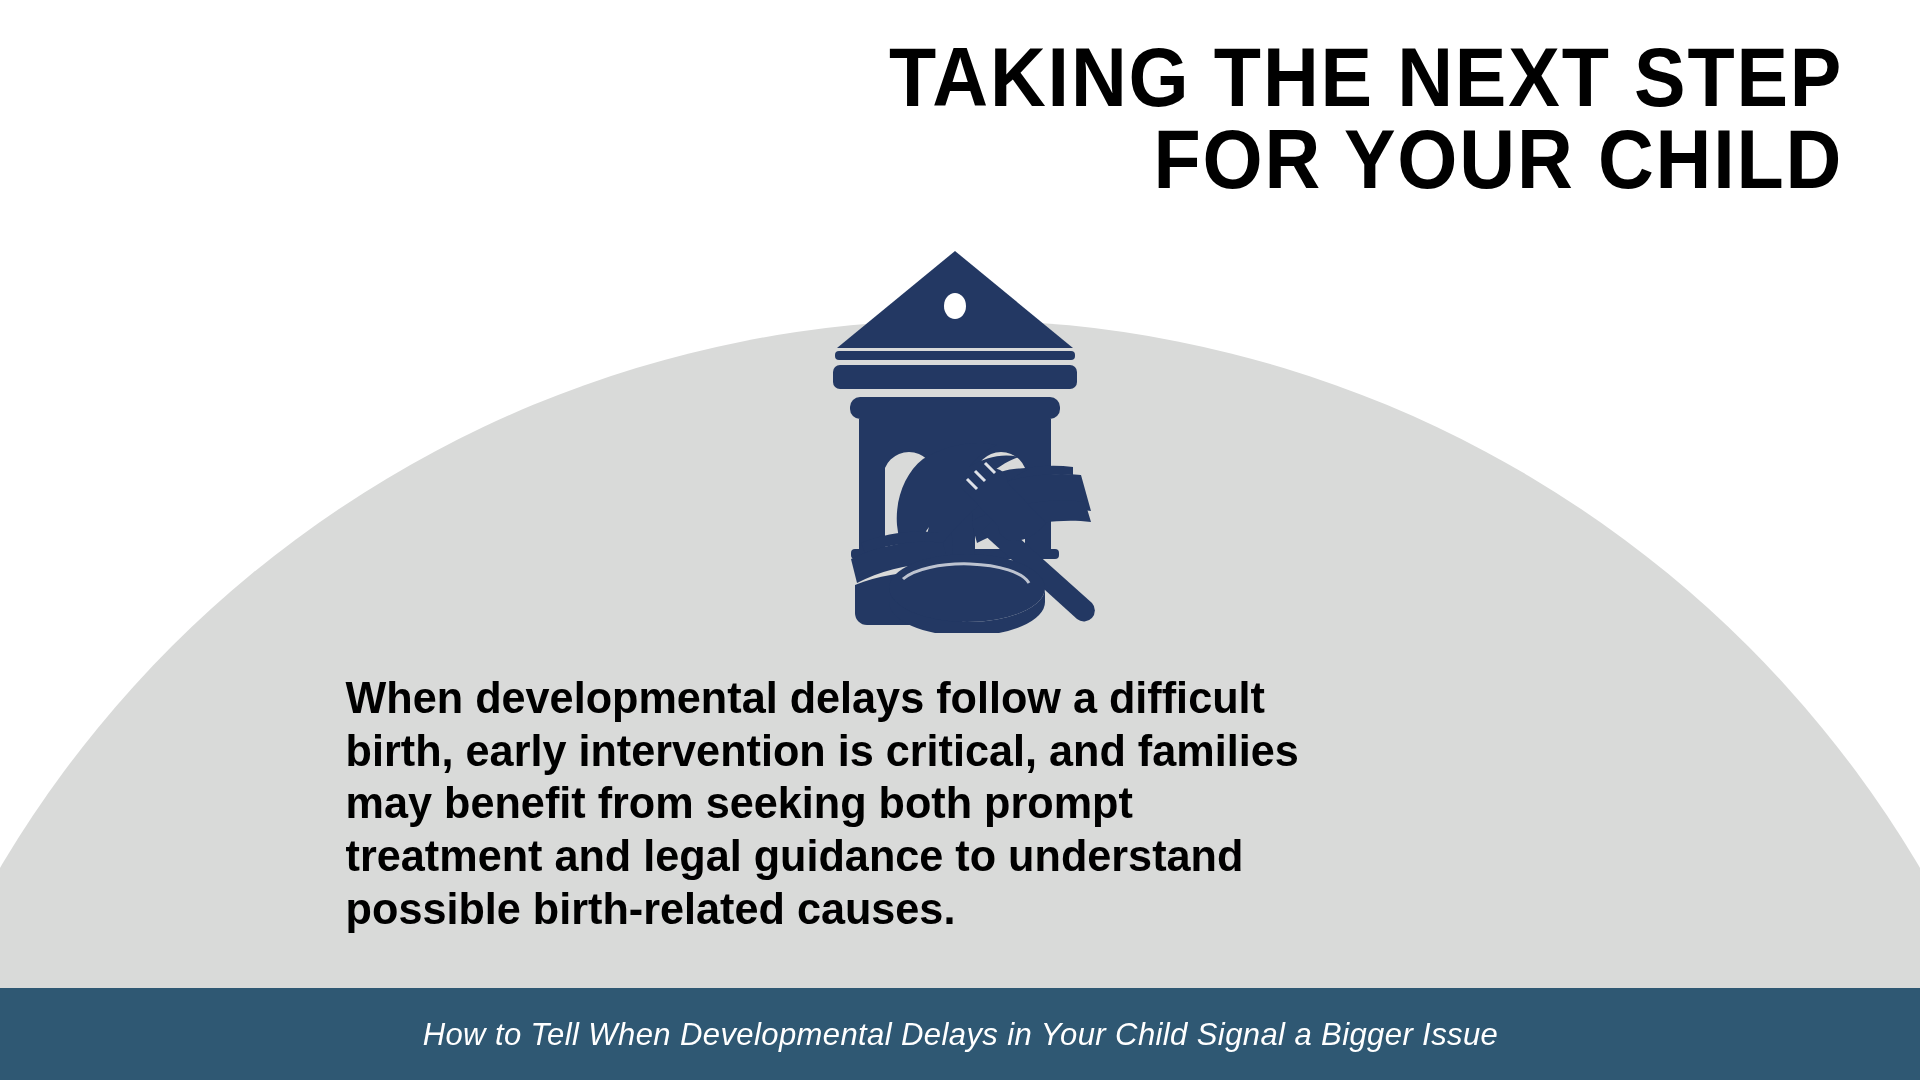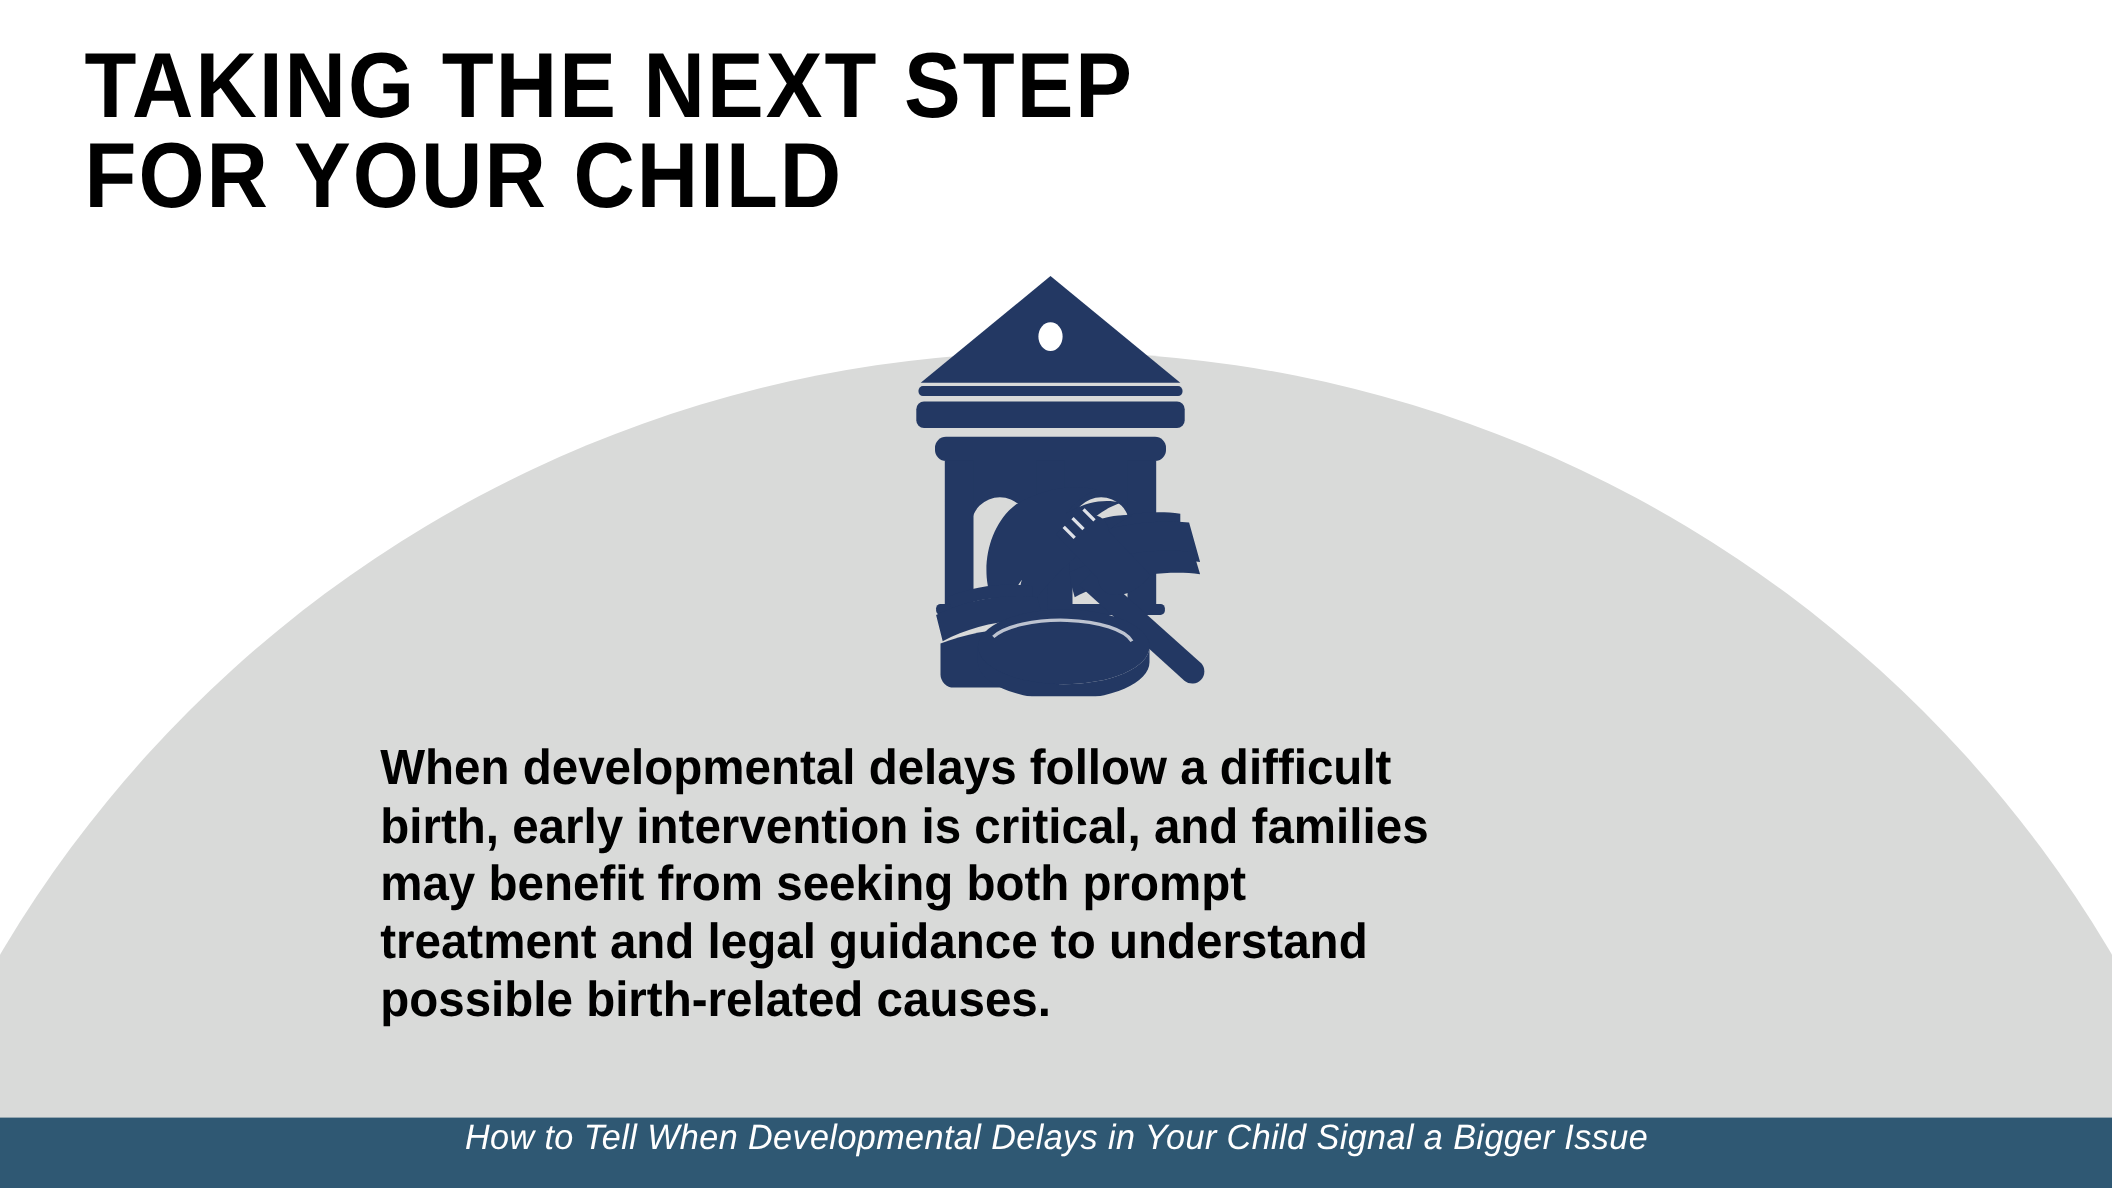--- a/index.html
+++ b/index.html
@@ -35,21 +35,21 @@
     background: #d9dad9;
     z-index: 1;
   }
 
   
   .title-block {
     position: absolute;
     left: 0;
     top: 36px;
     width: 1920px;
-    text-align: left;
+    text-align: right;
     z-index: 3;
   }
   .title-line {
     display: block;
     color: #000000;
     font-family: "Liberation Sans Narrow", "Liberation Sans", sans-serif;
     font-weight: bold;
     font-size: 84px;
     line-height: 0.98;
     letter-spacing: 2px;
@@ -97,24 +97,25 @@
     transform: scaleX(0.96);
     transform-origin: center center;
   }
 
   
   .banner {
     position: absolute;
     left: 0;
     bottom: 0;
     width: 1920px;
-    height: 64px;
+    height: 92px;
     background: #2f5873;
     z-index: 6;
     display: flex;
+    align-items: center;
     justify-content: center;
   }
   .banner-text {
     color: #ffffff;
     font-family: "Liberation Sans Narrow", "Liberation Sans", sans-serif;
     font-style: italic;
     font-size: 32px;
     letter-spacing: 0.4px;
     white-space: nowrap;
     transform: scaleX(0.97);

